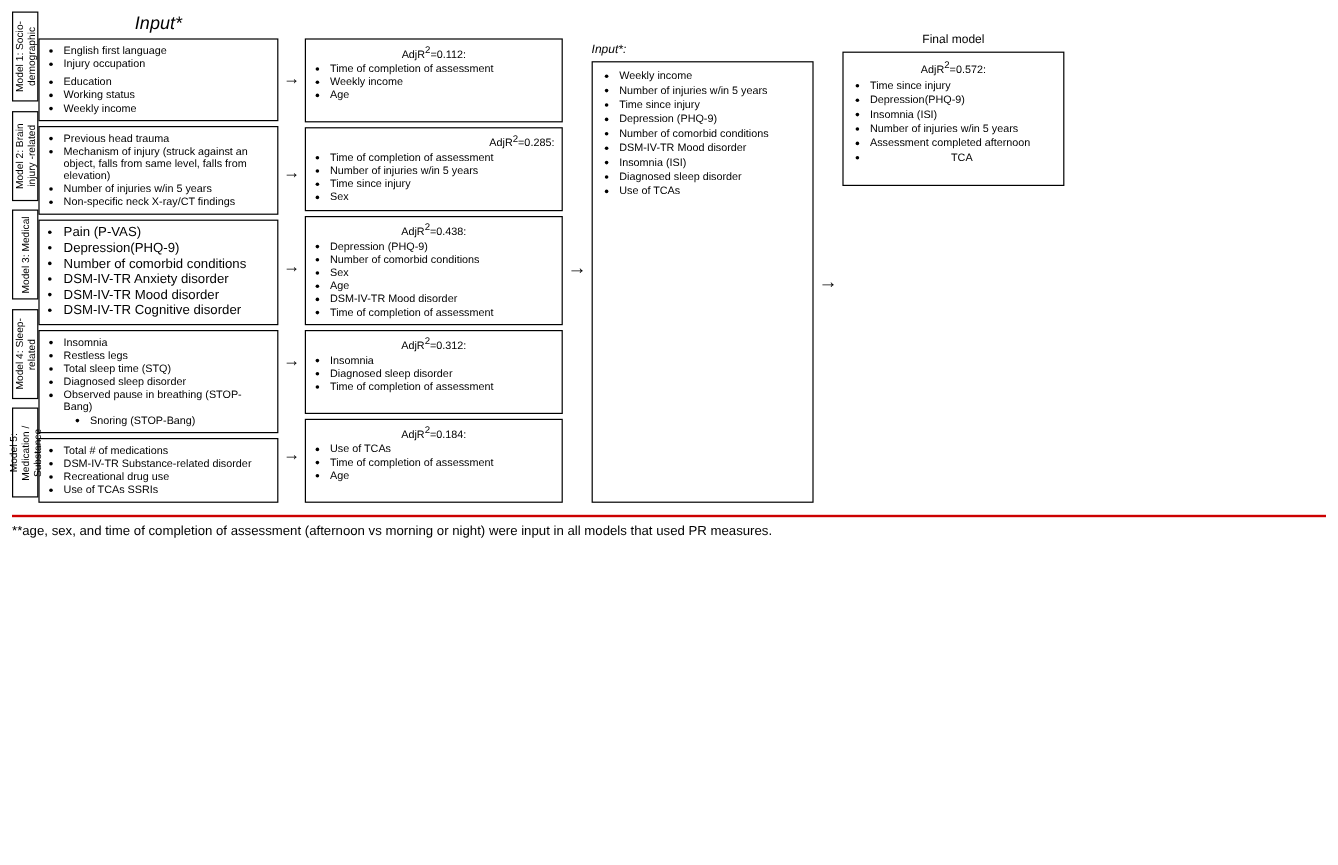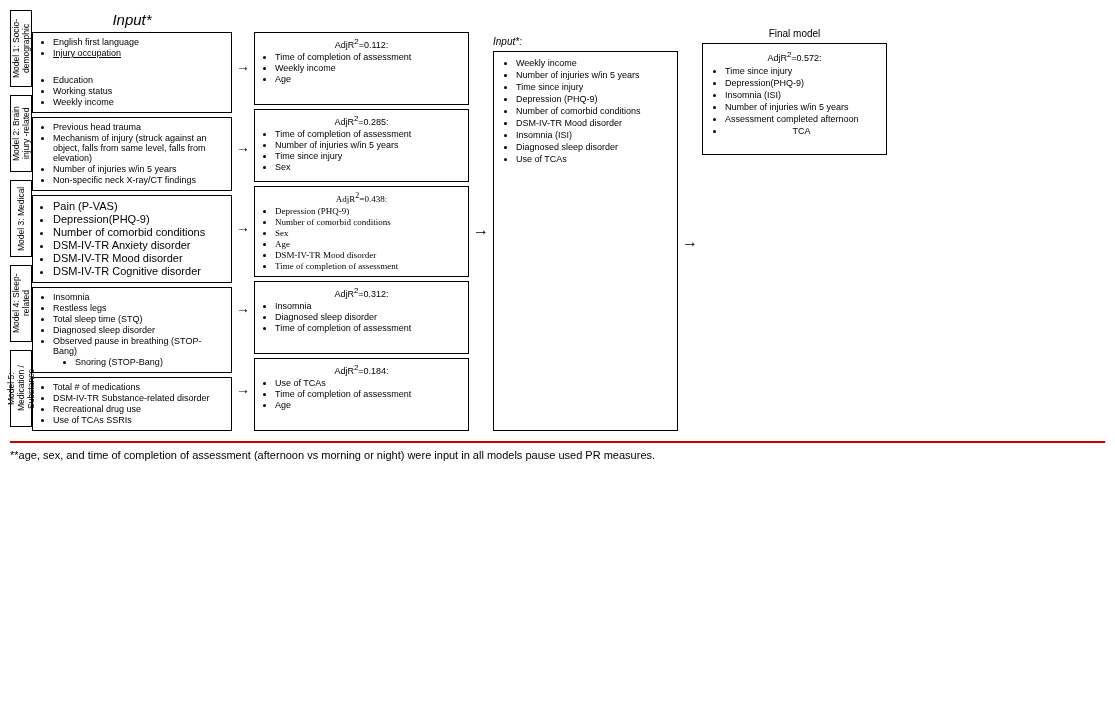--- a/index.html
+++ b/index.html
@@ -80,21 +80,21 @@
 Substance</div>
       </div>
 
     <div class="col2" id="col2">
       <div class="header-spacer" style="display:flex;align-items:center;justify-content:center;">
         <span style="font-style:italic;font-size:15px;">Input*</span>
       </div>
     <div style="border: 1px solid rgb(0, 0, 0); padding: 4px 6px; font-size: 9px; flex: 1 1 0%;">
           <ul style="list-style: disc; padding-left: 14px;">
             <li style="margin-bottom: 1px;">English first language</li>
-            <li style="margin-bottom: 17px; text-decoration: underline;">Injury occupation</li>
+            <li style="margin-bottom: 5px;">Injury occupation</li>
             <li style="margin-bottom: 1px;">Education</li>
             <li style="margin-bottom: 1px;">Working status</li>
             <li style="margin-bottom: 1px;">Weekly income</li>
           </ul>
         </div>
         <div style="border: 1px solid rgb(0, 0, 0); padding: 4px 6px; font-size: 9px; flex: 1 1 0%;">
           <ul style="list-style: disc; padding-left: 14px;">
             <li style="margin-bottom: 1px;">Previous head trauma</li>
             <li style="margin-bottom: 1px;">Mechanism of injury (struck against an object, falls from same level, falls from elevation)</li>
             <li style="margin-bottom: 1px;">Number of injuries w/in 5 years</li>
@@ -144,29 +144,29 @@
       <div class="header-spacer"></div>
     <div style="border: 1px solid rgb(0, 0, 0); padding: 4px 6px; font-size: 9px; flex: 1 1 0%;">
           <div style="text-align: center; font-size: 9px; margin-bottom: 2px;">AdjR<sup>2</sup>=0.112:</div>
           <ul style="list-style: disc; padding-left: 14px;">
             <li style="margin-bottom: 1px;">Time of completion of assessment</li>
             <li style="margin-bottom: 1px;">Weekly income</li>
             <li style="margin-bottom: 1px;">Age</li>
           </ul>
         </div>
         <div style="border: 1px solid rgb(0, 0, 0); padding: 4px 6px; font-size: 9px; flex: 1 1 0%;">
-          <div style="text-align: center; font-size: 9px; margin-bottom: 2px;">AdjR<sup>2</sup>=0.285:</div>
+          <div style="text-align: right; font-size: 9px; margin-bottom: 2px;">AdjR<sup>2</sup>=0.285:</div>
           <ul style="list-style: disc; padding-left: 14px;">
             <li style="margin-bottom: 1px;">Time of completion of assessment</li>
             <li style="margin-bottom: 1px;">Number of injuries w/in 5 years</li>
             <li style="margin-bottom: 1px;">Time since injury</li>
             <li style="margin-bottom: 1px;">Sex</li>
           </ul>
         </div>
-        <div style="border: 1px solid rgb(0, 0, 0); padding: 4px 6px; font-size: 9px; flex: 1 1 0%; font-family: Liberation Serif, serif;">
+        <div style="border: 1px solid rgb(0, 0, 0); padding: 4px 6px; font-size: 9px; flex: 1 1 0%;">
           <div style="text-align: center; font-size: 9px; margin-bottom: 2px;">AdjR<sup>2</sup>=0.438:</div>
           <ul style="list-style: disc; padding-left: 14px;">
             <li style="margin-bottom: 1px;">Depression (PHQ-9)</li>
             <li style="margin-bottom: 1px;">Number of comorbid conditions</li>
             <li style="margin-bottom: 1px;">Sex</li>
             <li style="margin-bottom: 1px;">Age</li>
             <li style="margin-bottom: 1px;">DSM-IV-TR Mood disorder</li>
             <li style="margin-bottom: 1px;">Time of completion of assessment</li>
           </ul>
         </div>
@@ -227,15 +227,15 @@
             <li style="margin-bottom: 2px;">Insomnia (ISI)</li>
             <li style="margin-bottom: 2px;">Number of injuries w/in 5 years</li>
             <li style="margin-bottom: 2px;">Assessment completed afternoon</li>
             <li style="margin-bottom: 12px; text-align: center;">TCA</li>
           </ul>
         </div>
       </div>
   </div>
 
   <div class="figure-caption">
-    <div>**age, sex, and time of completion of assessment (afternoon vs morning or night) were input in all models pause used PR measures.</div>
+    <div>**age, sex, and time of completion of assessment (afternoon vs morning or night) were input in all models that used PR measures.</div>
   </div>
 </div>
 
 </body></html>

